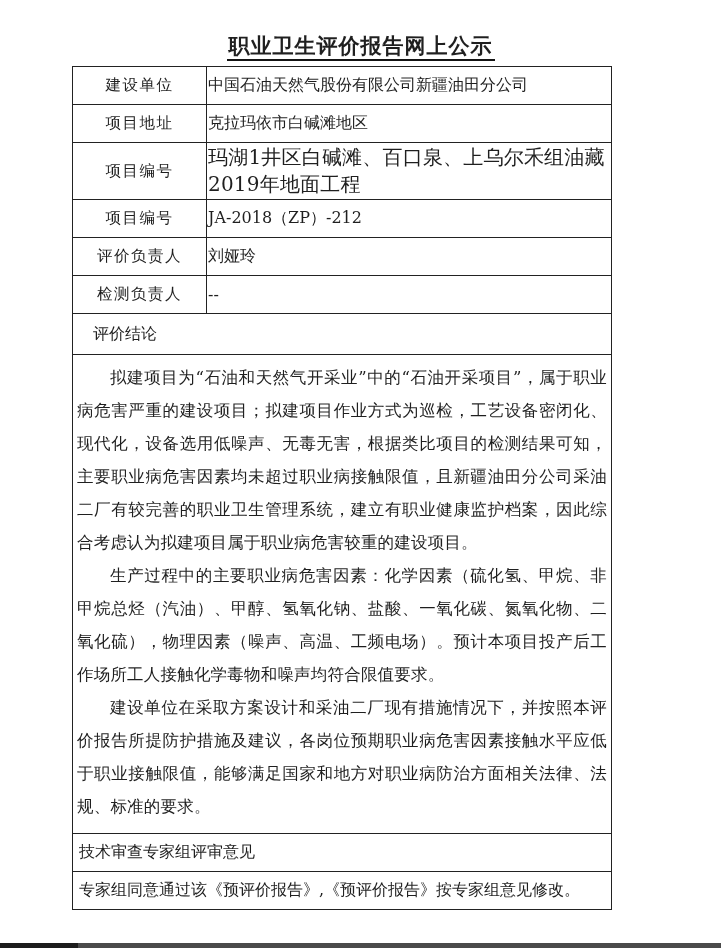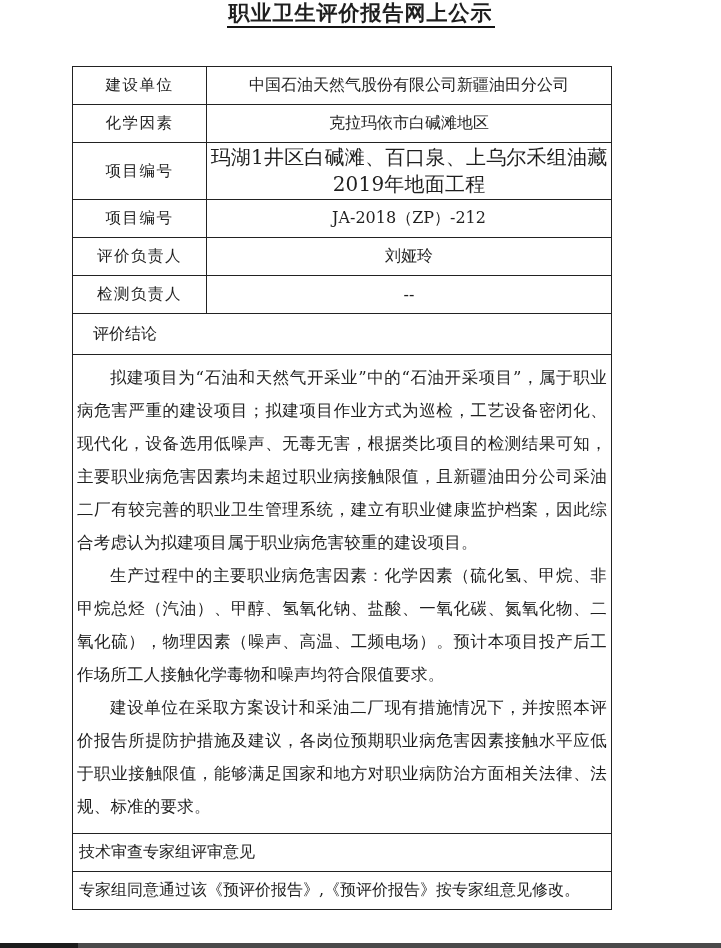--- a/index.html
+++ b/index.html
@@ -5,21 +5,21 @@
   * { box-sizing: border-box; }
   html,body { margin:0; padding:0; }
   body {
     width:721px; height:948px;
     background:#ffffff;
     font-family:"DejaVu Serif","Liberation Serif",serif;
     color:#1f1f1f;
     position:relative;
     overflow:hidden;
   }
-  .title-wrap { text-align:center; }
+  .title-wrap { text-align:center; padding-top:33px; }
   .doc-title {
     display:inline-block;
     font-size:21px;
     font-weight:700;
     letter-spacing:1px;
     line-height:25px;
     border-bottom:2px solid #141414;
     padding:0 2px 1px 2px;
   }
   table.report-table {
@@ -34,21 +34,20 @@
     overflow:hidden;
   }
   col.col-label { width:134px; }
   .label-cell {
     text-align:center;
     font-size:15.5px;
     letter-spacing:1.5px;
     height:38px;
   }
   .value-cell {
-    text-align:center;
     font-size:16px;
     height:38px;
   }
   .value-small { font-size:20px; letter-spacing:0.2px; }
   .section-cell {
     height:41px;
     font-size:16px;
     padding-left:20px;
     vertical-align:middle;
     border-radius:6px;
@@ -96,21 +95,21 @@
     <colgroup>
         <col class="col-label">
         <col class="col-value">
       </colgroup>
     <tbody>
       <tr>
         <td class="label-cell">建设单位</td>
         <td class="value-cell">中国石油天然气股份有限公司新疆油田分公司</td>
       </tr>
       <tr>
-        <td class="label-cell">化学因素</td>
+        <td class="label-cell">项目地址</td>
         <td class="value-cell">克拉玛依市白碱滩地区</td>
       </tr>
       <tr>
         <td class="label-cell">项目编号</td>
         <td class="value-cell value-small">玛湖1井区白碱滩、百口泉、上乌尔禾组油藏2019年地面工程</td>
       </tr>
       <tr>
         <td class="label-cell">项目编号</td>
         <td class="value-cell">JA-2018（ZP）-212</td>
       </tr>

